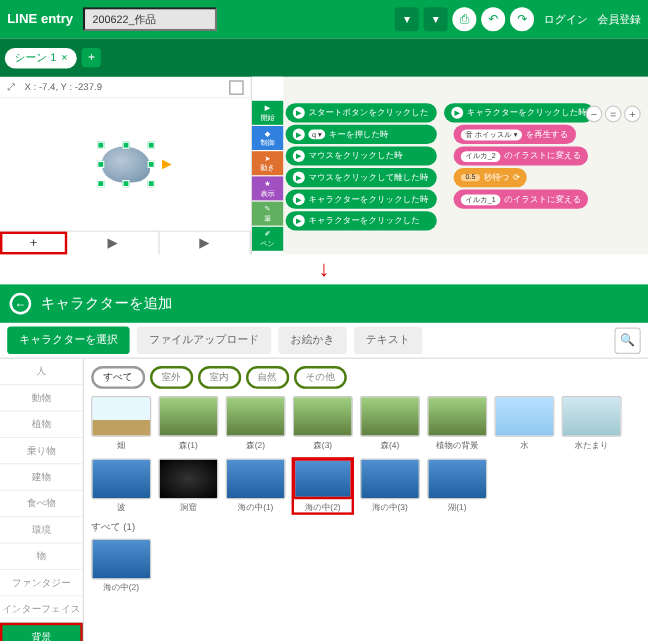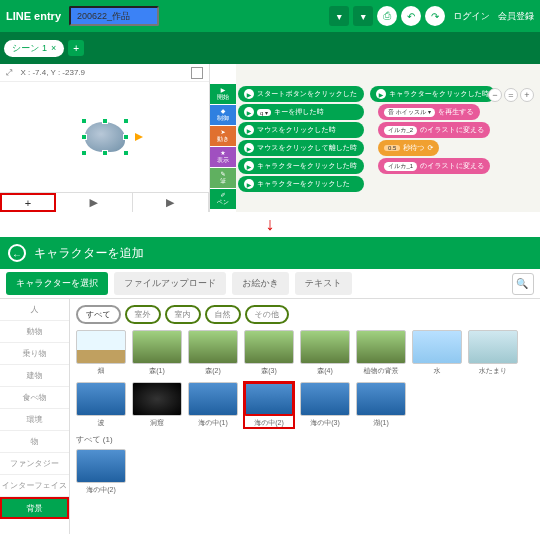--- a/index.html
+++ b/index.html
@@ -1,19 +1,19 @@
 <!DOCTYPE html>
 <html><head>
 <meta charset="utf-8">
 <style>
 *{margin:0;padding:0;box-sizing:border-box;font-family:sans-serif}
 body{width:540px;background:#fff;font-size:10px}
 .header{background:#00a550;height:32px;display:flex;align-items:center;padding:0 6px;color:#fff}
 .logo{font-weight:bold;font-size:11px;margin-right:8px}
-.filename{background:#3b82f6;color:#333;padding:3px 6px;border-radius:2px;font-size:9px;width:90px}
+.filename{background:#e5e5e5;color:#333;padding:3px 6px;border-radius:2px;font-size:9px;width:112px}
 .header-right{margin-left:auto;display:flex;gap:4px;align-items:center}
 .hdr-btn{width:20px;height:20px;background:#008844;border-radius:3px;display:flex;align-items:center;justify-content:center;color:#fff;font-size:10px}
 .hdr-circle{width:20px;height:20px;background:#fff;border-radius:50%;display:flex;align-items:center;justify-content:center;color:#00a550}
 .login{font-size:9px;margin-left:4px}
 .scene-bar{background:#007a3d;height:32px;display:flex;align-items:center;padding:0 4px;gap:4px}
 .scene-tab{background:#fff;color:#00a550;padding:2px 8px;border-radius:10px;font-size:9px;display:flex;align-items:center;gap:4px}
 .scene-add{background:#00a550;color:#fff;width:16px;height:16px;border-radius:3px;display:flex;align-items:center;justify-content:center}
 .main{display:flex;height:148px}
 .stage-area{width:210px;border-right:1px solid #ddd}
 .stage-info{height:18px;display:flex;align-items:center;padding:0 6px;font-size:8px;color:#666;border-bottom:1px solid #eee}
@@ -214,20 +214,21 @@
  <div class="mtab">ファイルアップロード</div>
  <div class="mtab">お絵かき</div>
  <div class="mtab">テキスト</div>
  <div class="search">🔍</div>
 </div>
 
 <div class="modal-body">
  <div class="sidebar">
   <div class="side-item">人</div>
   <div class="side-item">動物</div>
+  <div class="side-item">植物</div>
   <div class="side-item">乗り物</div>
   <div class="side-item">建物</div>
   <div class="side-item">食べ物</div>
   <div class="side-item">環境</div>
   <div class="side-item">物</div>
   <div class="side-item">ファンタジー</div>
   <div class="side-item">インターフェイス</div>
   <div class="side-item active">背景</div>
  </div>
  <div class="content">

